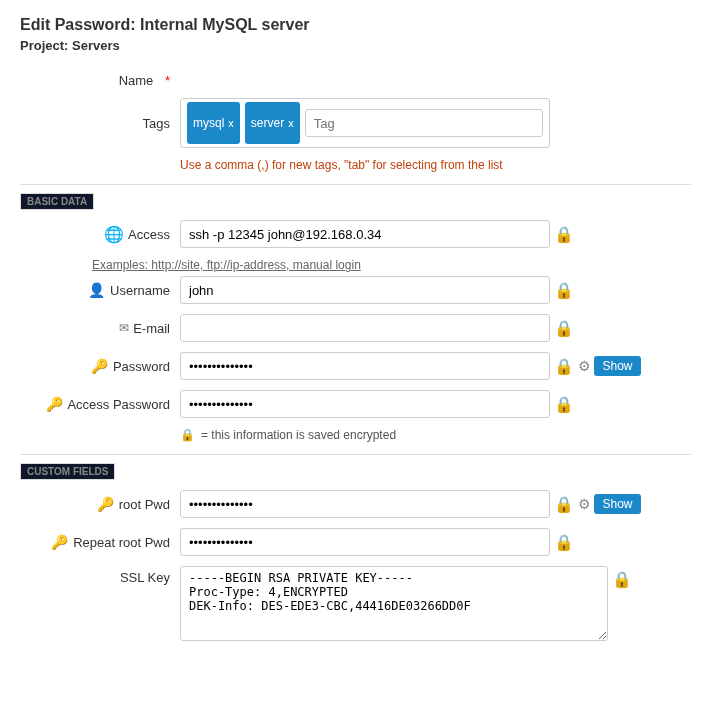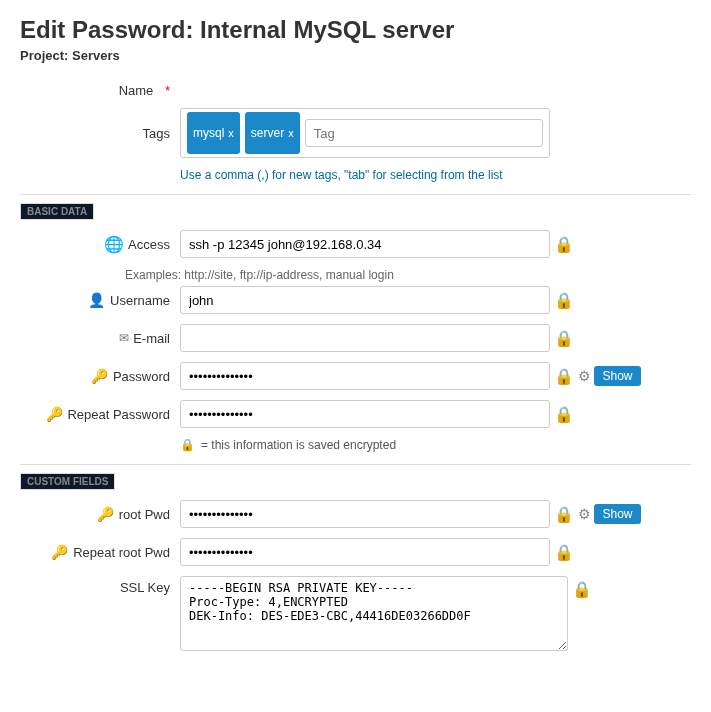--- a/index.html
+++ b/index.html
@@ -5,21 +5,21 @@
     * { box-sizing: border-box; margin: 0; padding: 0; }
     body {
       font-family: Arial, sans-serif;
       font-size: 13px;
       color: #333;
       background: #fff;
       padding: 16px 20px;
       width: 711px;
     }
     h1 {
-      font-size: 24px;
+      font-size: 16px;
       font-weight: bold;
       margin-bottom: 4px;
     }
     .project-label {
       font-size: 13px;
       font-weight: bold;
       margin-bottom: 20px;
     }
     .form-section {
       margin-bottom: 10px;
@@ -86,21 +86,21 @@
     }
     .tag-input {
       border: none;
       outline: none;
       font-size: 13px;
       flex: 1;
       min-width: 60px;
     }
     .hint-text {
       font-size: 12px;
-      color: #0369a1;
+      color: #c2410c;
       margin-left: 160px;
       margin-bottom: 8px;
     }
     .section-divider {
       border: none;
       border-top: 1px solid #ddd;
       margin: 12px 0 8px 0;
     }
     .section-header {
       font-size: 10px;
@@ -150,25 +150,26 @@
       gap: 6px;
       margin-left: 160px;
       font-size: 12px;
       color: #555;
       margin-top: 6px;
       margin-bottom: 10px;
     }
     .access-example {
       font-size: 12px;
       color: #666;
-      margin-left: 105px;
+      margin-left: 72px;
       margin-bottom: 4px;
+      text-decoration: underline;
     }
     textarea.ssl-textarea {
-      width: 388px;
+      width: 428px;
       height: 75px;
       border: 1px solid #ccc;
       border-radius: 3px;
       padding: 4px 8px;
       font-size: 12px;
       font-family: monospace;
       resize: vertical;
     }
   </style>
 </head>
@@ -258,21 +259,21 @@
     <span class="lock-icon">🔒</span>
     <span class="gear-icon">⚙</span>
     <button class="show-btn">Show</button>
   </div>
 </div>
 
 
 <div class="form-row">
   <label>
     <span class="key-icon" style="color:#d4a000;">🔑</span>
-    <span>Repeat Password</span>
+    <span>Access Password</span>
   </label>
   <div class="input-wrapper">
     <input type="password" value="secretpassword" style="">
     <span class="lock-icon">🔒</span>
   </div>
 </div>
 
 <div class="encrypted-note">
   <span>🔒</span>
   <span>= this information is saved encrypted</span>

